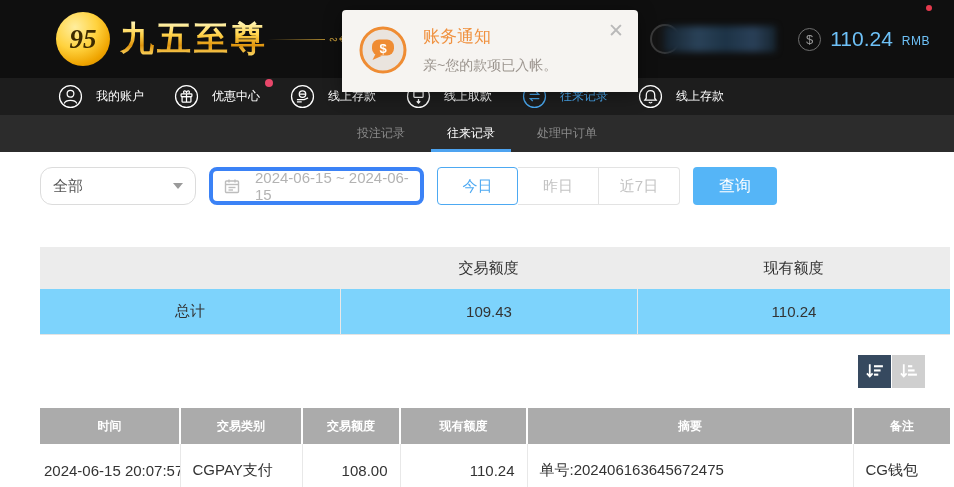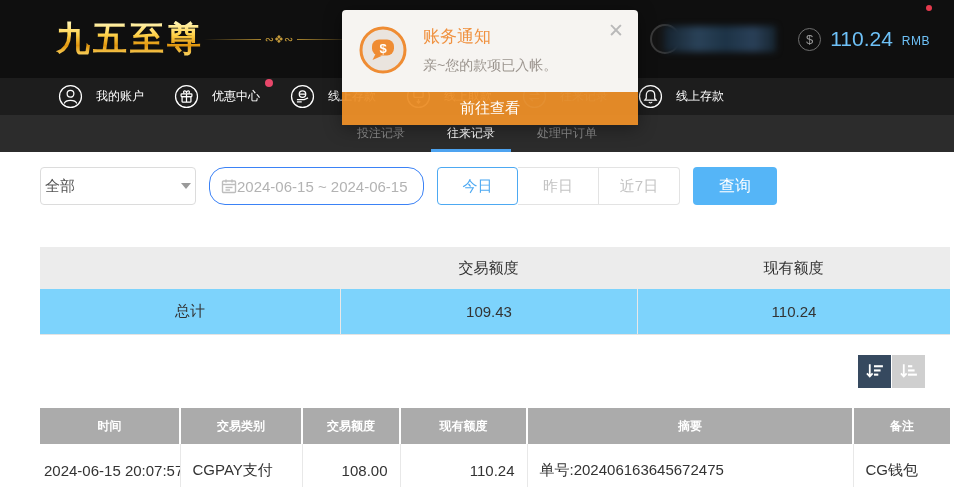--- a/index.html
+++ b/index.html
@@ -61,26 +61,26 @@
 
   
   .tabbar { height:37px; background:#2c2c2c; display:flex; justify-content:center; gap:10px; }
   .tab { display:flex; align-items:center; padding:0 16px; color:#8a8a8a; font-size:12px; position:relative; cursor:pointer; }
   .tab.active { color:#fff; }
   .tab.active::after { content:""; position:absolute; left:0; right:0; bottom:0; height:3px; background:#4da3f0; }
 
   
   .content { padding:15px 0 0 40px; }
   .filter-row { display:flex; align-items:center; gap:13px; }
-  .select-box { width:156px; height:38px; border:1px solid #dcdcdc; border-radius:4px;
-    display:flex; align-items:center; justify-content:space-between; padding:0 4px;
+  .select-box { width:156px; height:38px; border:1px solid #dcdcdc; border-radius:12px;
+    display:flex; align-items:center; justify-content:space-between; padding:0 12px;
     color:#555; font-size:15px; background:#fff; cursor:pointer; }
   .caret-down { width:0; height:0; border-left:5px solid transparent; border-right:5px solid transparent; border-top:6px solid #9a9a9a; }
-  .date-box { width:215px; height:38px; border:1px solid #3b82f6; border-radius:16px;
-    display:flex; align-items:center; gap:0; padding:0 11px; color:#b3b3b3; font-size:15px; background:#fff; cursor:pointer; }
+  .date-box { width:215px; height:38px; border:4px solid #3b82f6; border-radius:8px;
+    display:flex; align-items:center; gap:15px; padding:0 11px; color:#b3b3b3; font-size:15px; background:#fff; cursor:pointer; }
   .cal-icon svg { width:16px; height:16px; stroke:#bdbdbd; fill:none; stroke-width:1.4; display:block; }
   .quick-group { display:flex; }
   .quick { width:81px; height:38px; display:flex; align-items:center; justify-content:center;
     font-size:15px; color:#c3c3c3; background:#fff; border:1px solid #e3e3e3; border-left:none; cursor:pointer; }
   .quick.active { border:1px solid #4da9f2; border-radius:4px; color:#4da9f2;font-family:Liberation Mono, monospace; }
   .quick:last-child { border-radius:0 4px 4px 0; }
   .search-btn { width:84px; height:38px; background:#55b5f7; border:none; border-radius:4px;
     color:#fff; font-size:16px; cursor:pointer; font-family:inherit; }
 
   
@@ -120,20 +120,21 @@
   .popup-close { position:absolute; top:11px; right:14px; color:#b9b9b9; font-size:19px;
     line-height:1; cursor:pointer; }
   .popup-footer { background:rgba(242,146,41,0.93); height:33px; display:flex; align-items:center;
     justify-content:center; color:#fff; font-size:15px; cursor:pointer; }
 </style>
 </head>
 <body>
 
 <header class="top-header">
   <div class="brand">
+    <div class="logo-mark">95</div>
     <div class="brand-center">
       <div class="brand-title">九五至尊</div>
       <div class="flourish">
         <span class="fl-line l"></span>
           <span class="fl-orn">∾❖∾</span>
           <span class="fl-line r"></span>
       </div>
     </div>
     <div class="brand-badge">娱乐城</div>
   </div>
@@ -314,14 +315,13 @@
         <path d="M18 28l-3.5 7 9-4z" fill="#ef8c33"></path>
         <text x="25" y="27.5" font-size="13" font-weight="bold" fill="#fff" text-anchor="middle" font-family="Liberation Sans, sans-serif">$</text>
       </svg>
     </div>
     <div>
       <div class="popup-title">账务通知</div>
       <div class="popup-msg">亲~您的款项已入帐。</div>
     </div>
     <span class="popup-close">✕</span>
   </div>
-  <div class="popup-footer">前往查看</div>
 </div>
 
 </body></html>

